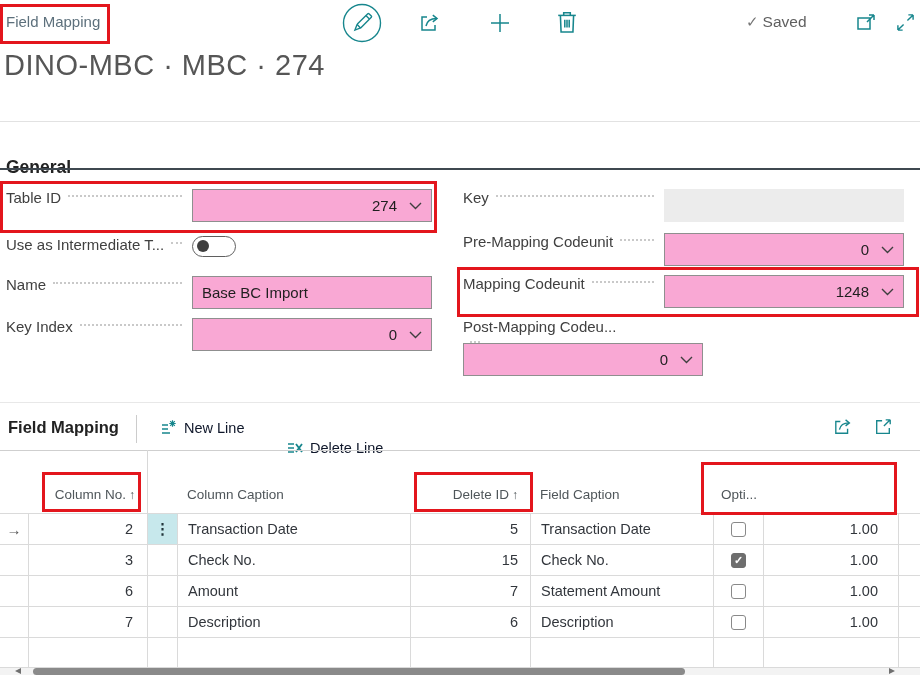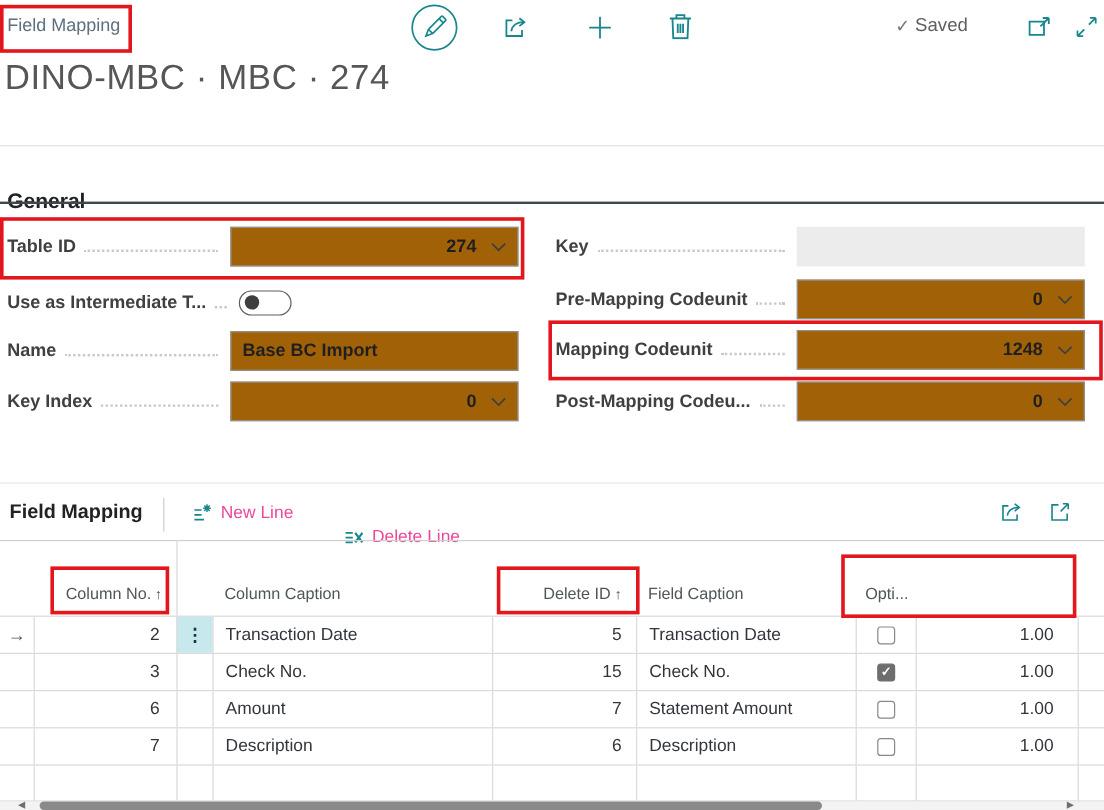--- a/index.html
+++ b/index.html
@@ -18,42 +18,42 @@
 
   
   .page-title { left:4px; top:49px; font-size:29px; font-weight:300; color:#565656; letter-spacing:.5px; white-space:nowrap; }
 
   .divider-1 { left:0; top:121px; width:920px; height:1px; background:#e2e2e2; }
 
   
   .section-label { left:6px; top:139px; font-size:17.5px; font-weight:700; color:#222;margin-top:18px; }
   .section-rule { left:0; top:168px; width:920px; height:2px; background:#3f4850; }
 
-  .frow { position:absolute; display:flex; align-items:center; height:33px;font-weight:bold; }
+  .frow { position:absolute; display:flex; align-items:flex-start; height:33px; }
   .frow.fl { left:6px;  width:426px; }
   .frow.fr { left:463px; width:441px; }
   .flabel { flex:none; white-space:nowrap; font-size:15px; color:#404040; }
   .leader { flex:1; min-width:10px; height:0; border-bottom:2px dotted #c9c9c9; margin:6px 10px 0 7px; }
   .control { flex:none; width:240px; }
   .input {
-    width:240px; height:33px; border:1px solid #8f8f8f; background:#a16207;
+    width:240px; height:33px; border:1px solid #8f8f8f; background:#f9a8d4;
     display:flex; align-items:center; padding:0 9px; font-size:15px; color:#1f1f1f;
   }
   .input.sel { justify-content:flex-end; gap:12px; }
   .input.dis { background:#ececec; border:none; }
   .chev { flex:none; }
 
   .toggle { position:relative; width:44px; height:21px; border:1px solid #5f5f5f; border-radius:11px; background:#fff; cursor:pointer; }
   .toggle .knob { position:absolute; left:4px; top:3px; width:12px; height:12px; border-radius:50%; background:#3f3f3f; }
 
   
   .part-top-rule { left:0; top:402px; width:920px; height:1px; background:#e8e8e8; }
   .part-title { left:8px; top:418px; font-size:16.5px; font-weight:700; color:#222; }
   .part-vdiv { left:136px; top:415px; width:1px; height:28px; background:#ccc; }
-  .part-btn { position:absolute; display:flex; align-items:center; gap:7px; font-size:14.5px; color:#ec4899; cursor:pointer; }
+  .part-btn { position:absolute; display:flex; align-items:center; gap:7px; font-size:14.5px; color:#0f172a; cursor:pointer; }
   .part-rule { left:0; top:450px; width:920px; height:1px; background:#cfcfcf; }
 
   
   .grid-cols { display:grid; grid-template-columns:28px 119px 30px 233px 120px 183px 50px 135px 22px; }
   .thead { left:0; top:450px; width:828px; height:63px; }
   .thead > div { display:flex; align-items:flex-end; padding-bottom:11px; font-size:13.5px; color:#4f565a; height:100%; }
   .th-right { justify-content:flex-end; }
   .th-colno { padding-right:12px; }
   .th-colcap { padding-left:10px; border-left:1px solid #d8d8d8; }
   .th-fieldid { padding-right:12px; }
@@ -221,21 +221,21 @@
     <span class="flabel">Mapping Codeunit</span>
     <span class="leader"></span>
     <div class="control input sel">
       <span>1248</span>
       <svg class="chev" width="13" height="8" viewBox="0 0 13 8" fill="none" stroke="#3f3f3f" stroke-width="1.4">
           <path d="M1 1 L6.5 6.5 L12 1"></path>
         </svg>
     </div>
   </div>
 
-  <div class="frow fr" style="top:318px;">
+  <div class="frow fr" style="top:318px;flex-direction:column;">
     <span class="flabel">Post-Mapping Codeu...</span>
     <span class="leader"></span>
     <div class="control input sel">
       <span>0</span>
       <svg class="chev" width="13" height="8" viewBox="0 0 13 8" fill="none" stroke="#3f3f3f" stroke-width="1.4">
           <path d="M1 1 L6.5 6.5 L12 1"></path>
         </svg>
     </div>
   </div>
 

